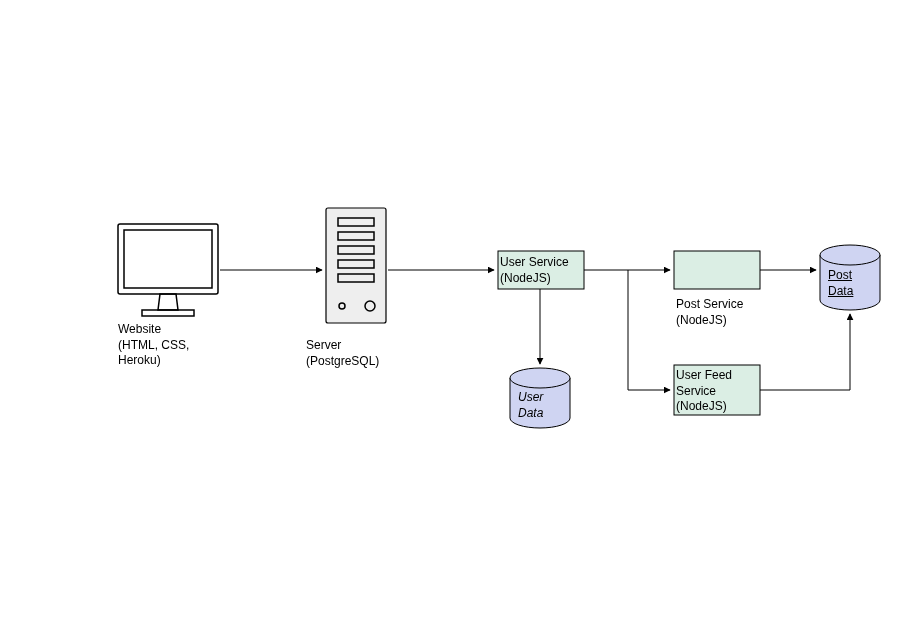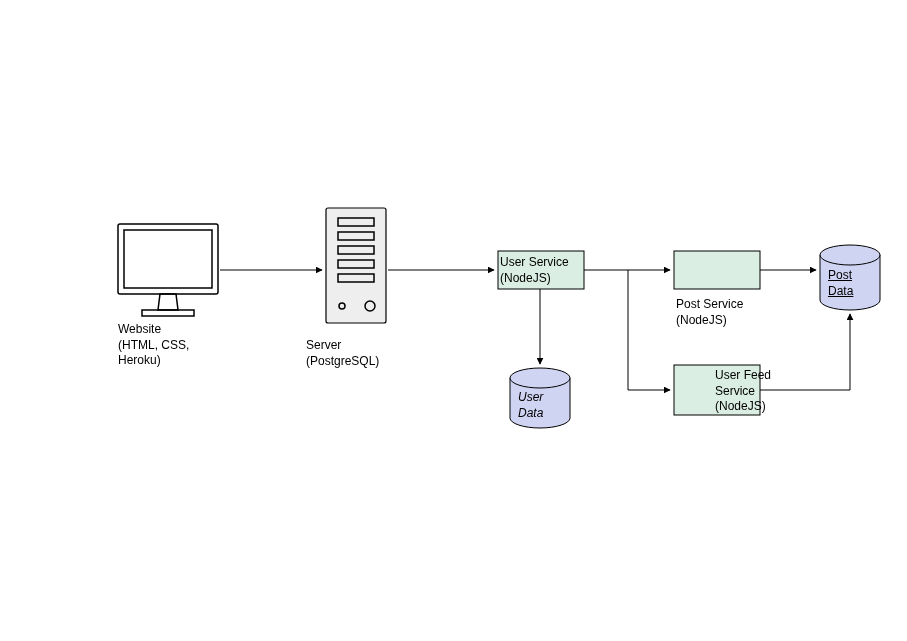--- a/index.html
+++ b/index.html
@@ -118,21 +118,21 @@
 
 <div class="label" style="left:306px; top:338px; width:100px;">Server
 (PostgreSQL)</div>
 <div class="label" style="left:118px; top:322px; width:100px;">Website
 (HTML, CSS,
 Heroku)</div>
 <div class="label" style="left:500px; top:255px; width:82px;">User Service
 (NodeJS)</div>
 <div class="label" style="left:676px; top:255px; width:82px;margin-top:42px;">Post Service
 (NodeJS)</div>
-<div class="label" style="left:676px; top:368px; width:82px;margin-left:39px;">User Feed
+<div class="label" style="left:676px; top:368px; width:82px;">User Feed
 Service
 (NodeJS)</div>
 <div class="label" style="left:518px; top:390px; width:44px;font-style:italic;">User
 Data</div>
 <div class="label" style="left:828px; top:268px; width:44px;text-decoration:underline;">Post
 Data</div>
 
 </div>
 
 </body></html>

